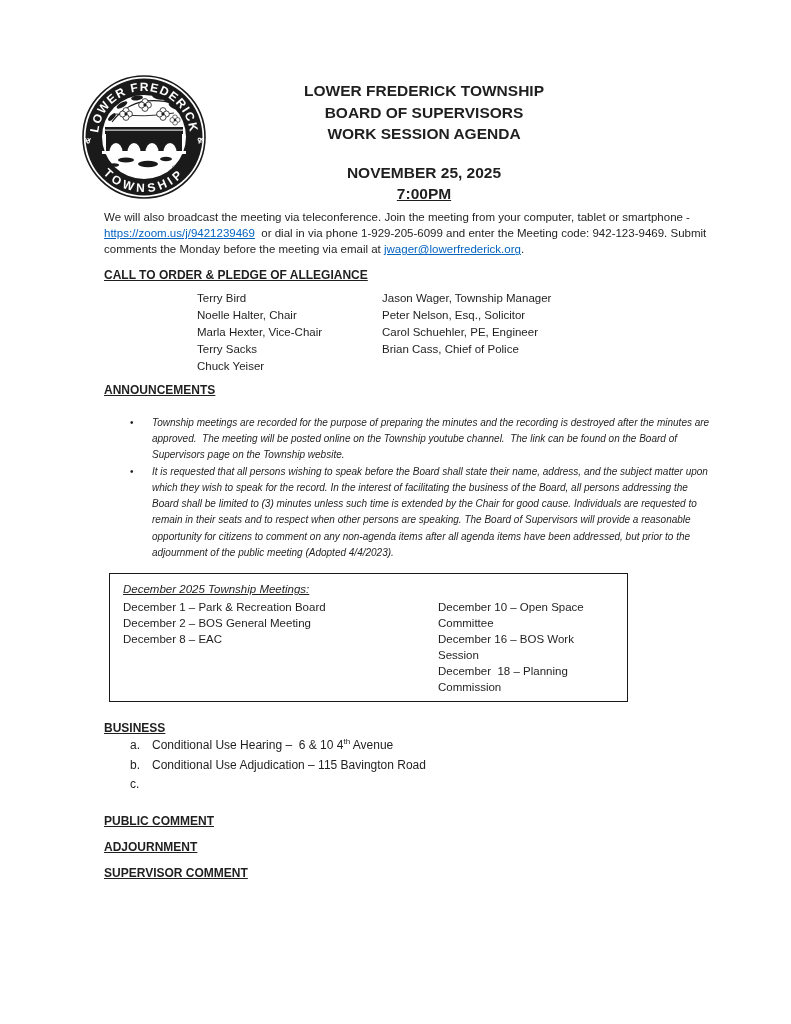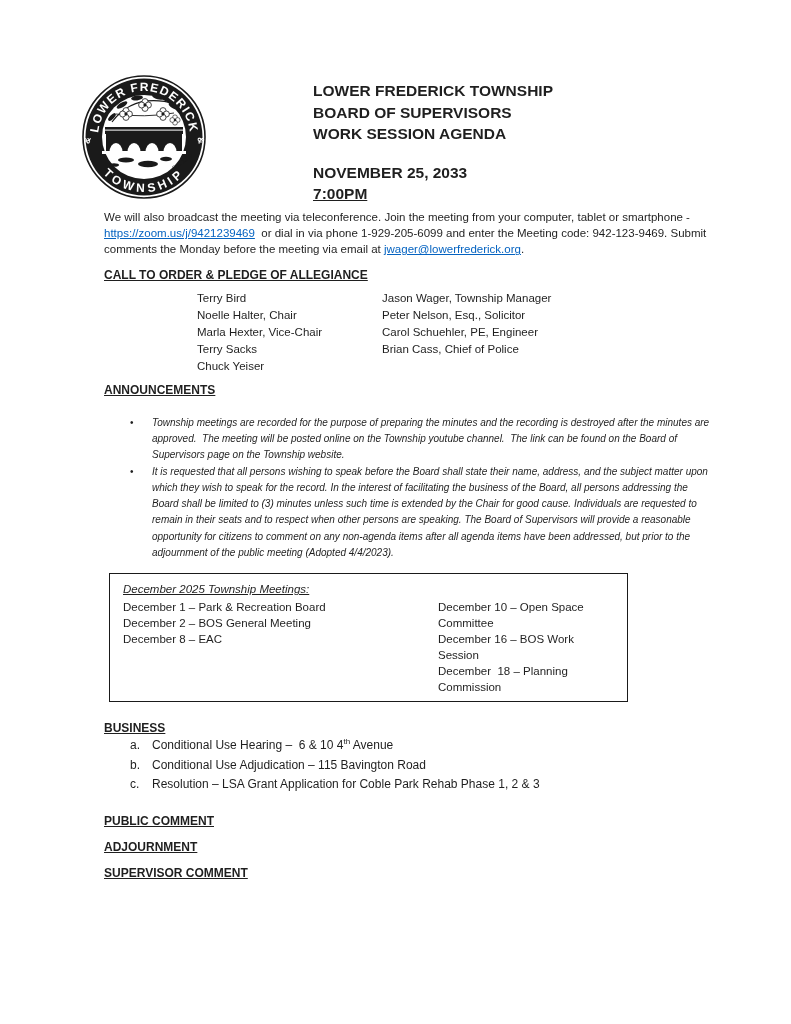--- a/index.html
+++ b/index.html
@@ -8,23 +8,23 @@
     position:relative;
     width:791px; height:1024px;
     margin:0 auto;
     background:#ffffff;
     font-family:"Liberation Sans", sans-serif;
     color:#1f1f1f;
     overflow:hidden;
   }
   .logo { position:absolute; left:74px; top:72px; }
   .title-block {
-    position:absolute; left:433px; top:80px;
+    position:absolute; left:424px; top:80px;
     transform:translateX(-50%);
-    text-align:left; white-space:nowrap;
+    text-align:center; white-space:nowrap;
   }
   .title-line { font-size:15.5px; font-weight:bold; line-height:21.5px; }
   .date-line  { font-size:15.5px; font-weight:bold; line-height:21.5px; margin-top:17px; }
   .time-line  { font-size:15.5px; font-weight:bold; line-height:21.5px; text-decoration:underline; }
 
   .content { position:absolute; left:104px; top:209px; width:612px; }
   .pw { white-space:pre-wrap; }
 
   .intro { font-size:11.5px; line-height:16.2px; }
   .link { color:#0563C1; text-decoration:underline; cursor:pointer; }
@@ -170,21 +170,21 @@
         <ellipse cx="40" cy="93" rx="5" ry="1.8"></ellipse>
       </g>
       <text x="100" y="98" font-size="5.5" fill="#1a1a1a" transform="rotate(-36 100 98)" font-family="Liberation Sans, sans-serif">Est. 1919</text>
     </svg>
   </div>
 
   <div class="title-block">
     <div class="title-line">LOWER FREDERICK TOWNSHIP</div>
     <div class="title-line">BOARD OF SUPERVISORS</div>
     <div class="title-line">WORK SESSION AGENDA</div>
-    <div class="date-line">NOVEMBER 25, 2033</div>
+    <div class="date-line">NOVEMBER 25, 2025</div>
     <div class="time-line">7:00PM</div>
   </div>
 
   <div class="content">
 
     <p class="intro"><span class="pw">We will also broadcast the meeting via teleconference. Join the meeting from your computer, tablet or smartphone - </span><a class="link">https://zoom.us/j/9421239469</a><span class="pw">  or dial in via phone 1-929-205-6099 and enter the Meeting code: 942-123-9469. Submit comments the Monday before the meeting via email at </span><a class="link">jwager@lowerfrederick.org</a><span>.</span></p>
 
     <div class="sec-heading h-call"><span>CALL TO ORDER &amp; PLEDGE OF ALLEGIANCE</span></div>
 
 
@@ -231,21 +231,20 @@
     <div class="biz-item">
       <span class="biz-label">a.</span>
       <span><span class="pw">Conditional Use Hearing –  6 &amp; 10 4</span><sup>th</sup><span class="pw"> Avenue</span></span>
     </div>
     <div class="biz-item">
       <span class="biz-label">b.</span>
       <span><span class="pw">Conditional Use Adjudication – 115 Bavington Road</span></span>
     </div>
     <div class="biz-item">
       <span class="biz-label">c.</span>
-      <span><span class="pw">Resolution – LSA Grant Application for Coble Park Rehab Phase 1, 2 &amp; 3</span></span>
     </div>
 
     <div class="sec-heading h-public"><span>PUBLIC COMMENT</span></div>
     <div class="sec-heading h-adjourn"><span>ADJOURNMENT</span></div>
     <div class="sec-heading h-supervisor"><span>SUPERVISOR COMMENT</span></div>
 
   </div>
 </div>
 
 </body></html>

